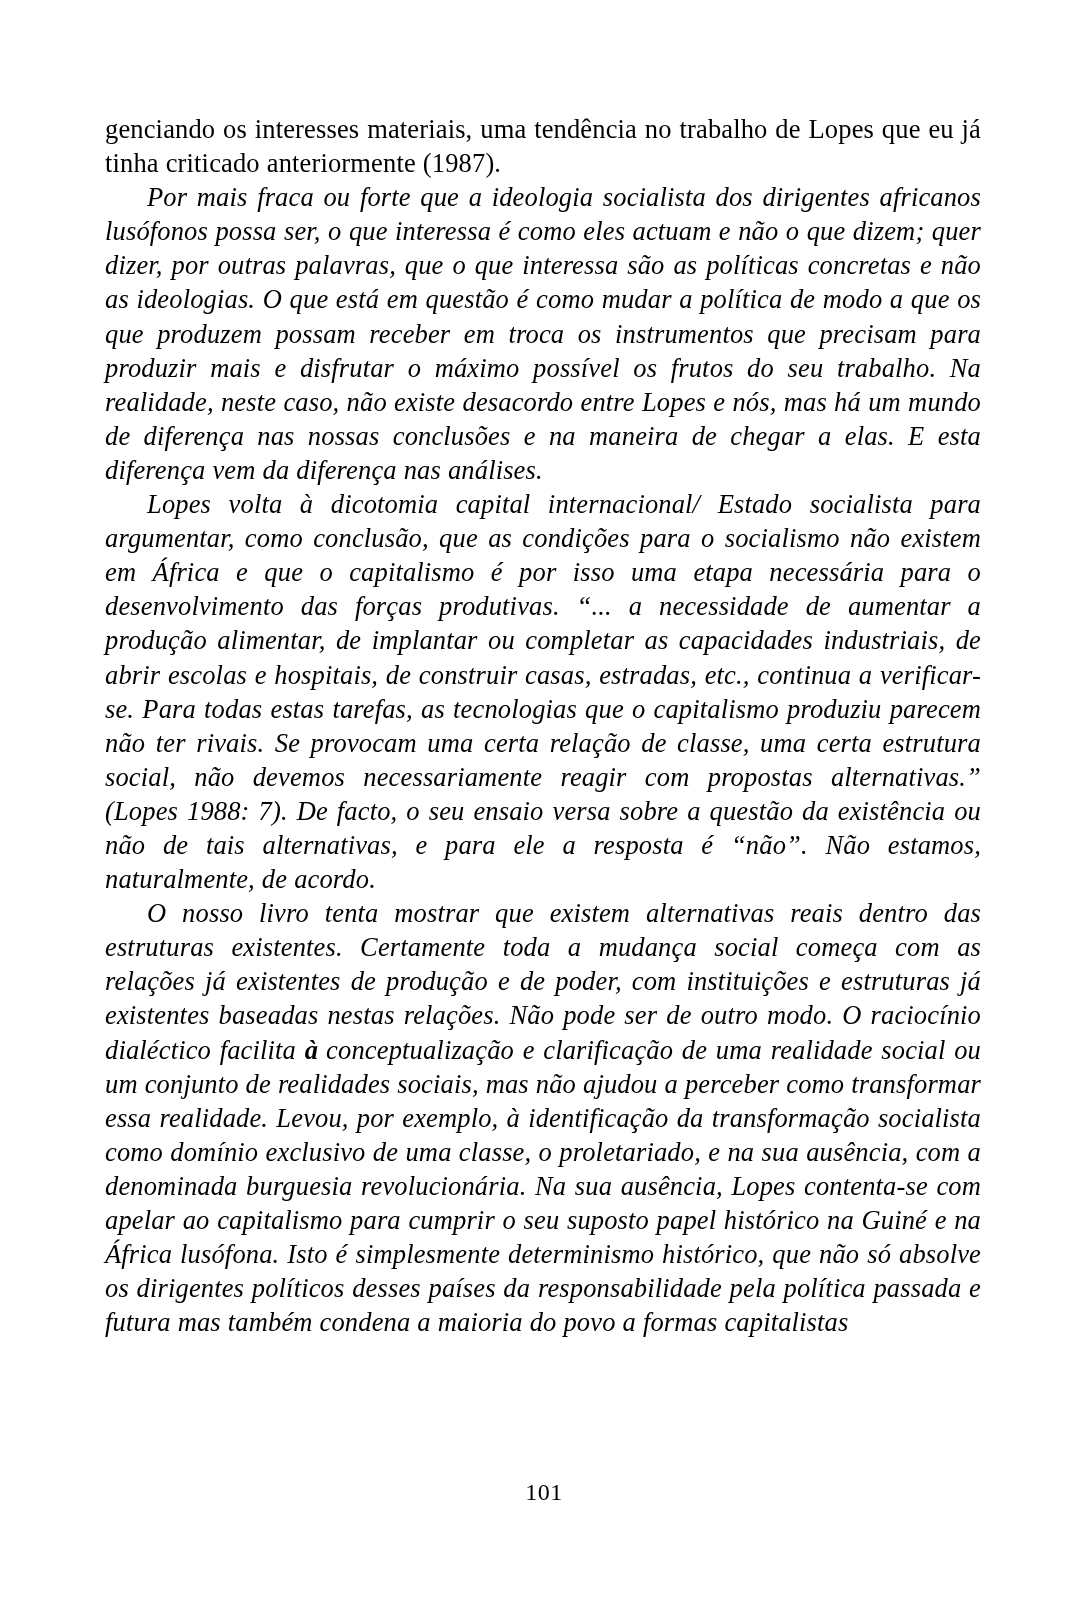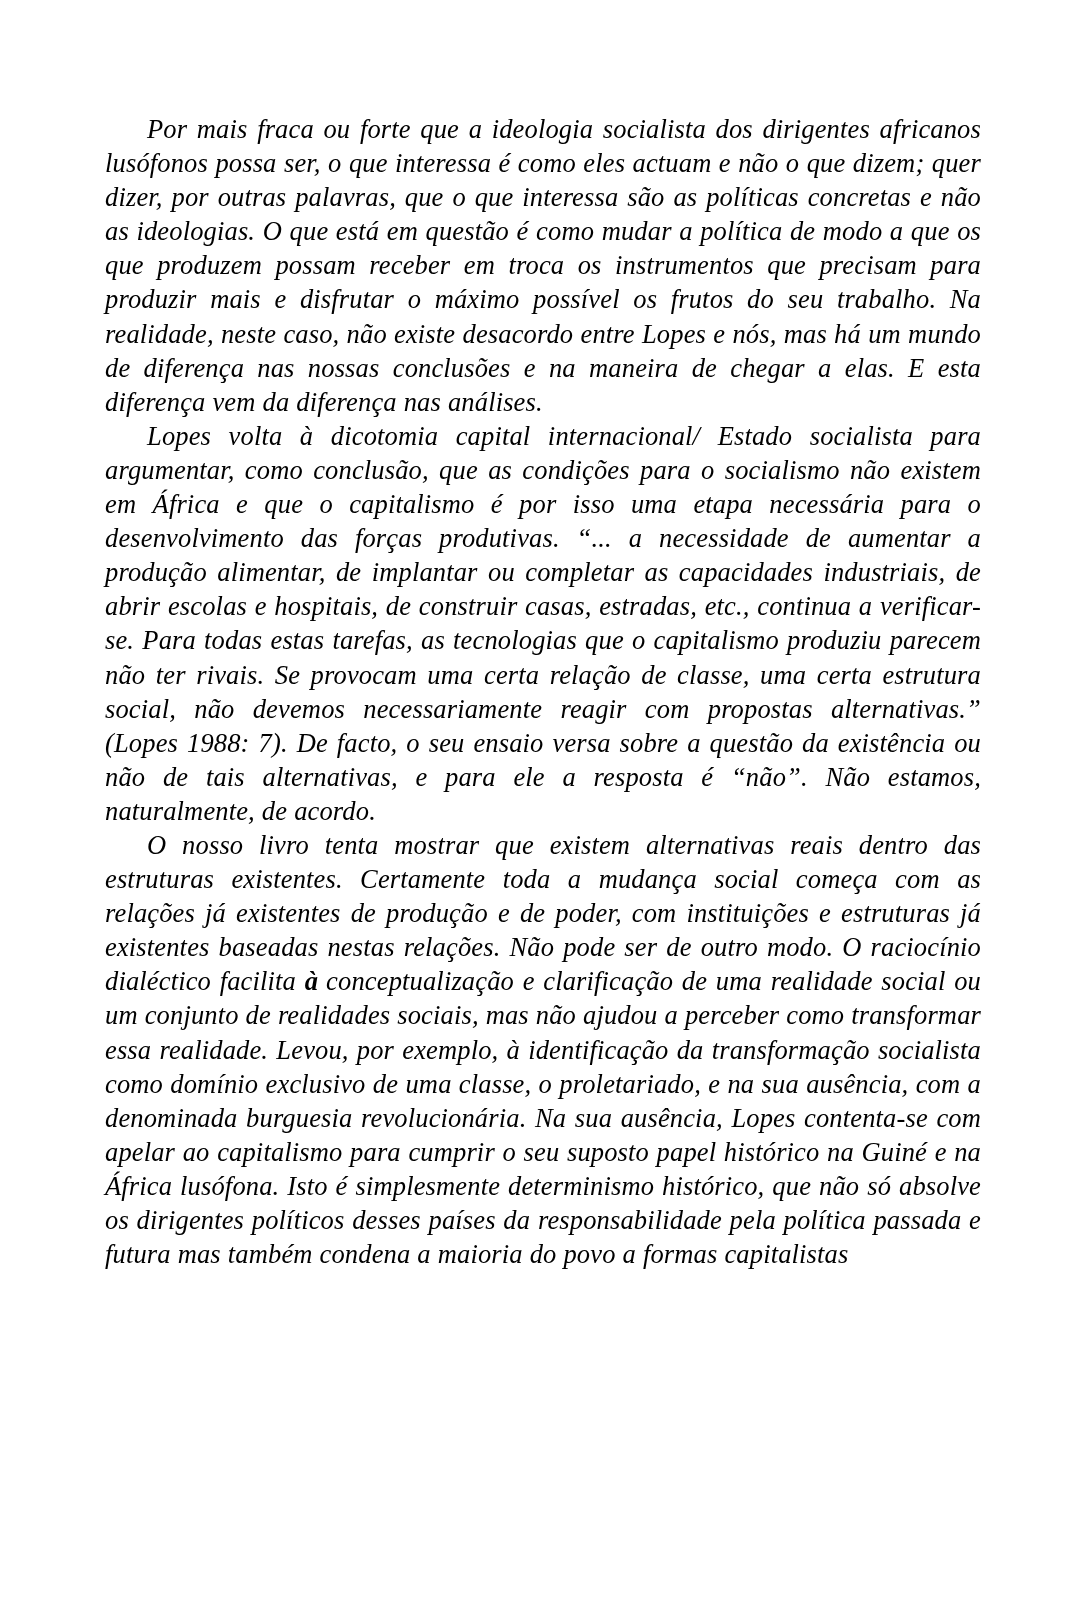--- a/index.html
+++ b/index.html
@@ -63,22 +63,24 @@
     line-height: 28px;
     letter-spacing: 0.5px;
   }
 </style>
 </head>
 <body>
 
 <div class="page">
 
   <div class="text-column">
+    <p class="para continuation">genciando os interesses materiais, uma tendência no trabalho de Lopes que eu já tinha criticado anteriormente (1987).</p>
 
     <p class="para indented">Por mais fraca ou forte que a ideologia socialista dos dirigentes africanos lusófonos possa ser, o que interessa é como eles actuam e não o que dizem; quer dizer, por outras palavras, que o que interessa são as políticas concretas e não as ideologias. O que está em questão é como mudar a política de modo a que os que produzem possam receber em troca os instrumentos que precisam para produzir mais e disfrutar o máximo possível os frutos do seu trabalho. Na realidade, neste caso, não existe desacordo entre Lopes e nós, mas há um mundo de diferença nas nossas conclusões e na maneira de chegar a elas. E esta diferença vem da diferença nas análises.</p>
 
     <p class="para indented">Lopes volta à dicotomia capital internacional/ Estado socialista para argumentar, como conclusão, que as condições para o socialismo não existem em África e que o capitalismo é por isso uma etapa necessária para o desenvolvimento das forças produtivas. “... a necessidade de aumentar a produção alimentar, de implantar ou completar as capacidades industriais, de abrir escolas e hospitais, de construir casas, estradas, etc., continua a verificar-se. Para todas estas tarefas, as tecnologias que o capitalismo produziu parecem não ter rivais. Se provocam uma certa relação de classe, uma certa estrutura social, não devemos necessariamente reagir com propostas alternativas.” (Lopes 1988: 7). De facto, o seu ensaio versa sobre a questão da existência ou não de tais alternativas, e para ele a resposta é “não”. Não estamos, naturalmente, de acordo.</p>
 
     <p class="para indented">O nosso livro tenta mostrar que existem alternativas reais dentro das estruturas existentes. Certamente toda a mudança social começa com as relações já existentes de produção e de poder, com instituições e estruturas já existentes baseadas nestas relações. Não pode ser de outro modo. O raciocínio dialéctico facilita <span class="ink-blot">à</span> conceptualização e clarificação de uma realidade social ou um conjunto de realidades sociais, mas não ajudou a perceber como transformar essa realidade. Levou, por exemplo, à identificação da transformação socialista como domínio exclusivo de uma classe, o proletariado, e na sua ausência, com a denominada burguesia revolucionária. Na sua ausência, Lopes contenta-se com apelar ao capitalismo para cumprir o seu suposto papel histórico na Guiné e na África lusófona. Isto é simplesmente determinismo histórico, que não só absolve os dirigentes políticos desses países da responsabilidade pela política passada e futura mas também condena a maioria do povo a formas capitalistas</p>
   </div>
 
+  <div class="folio">101</div>
 
 </div>
 
 </body></html>

